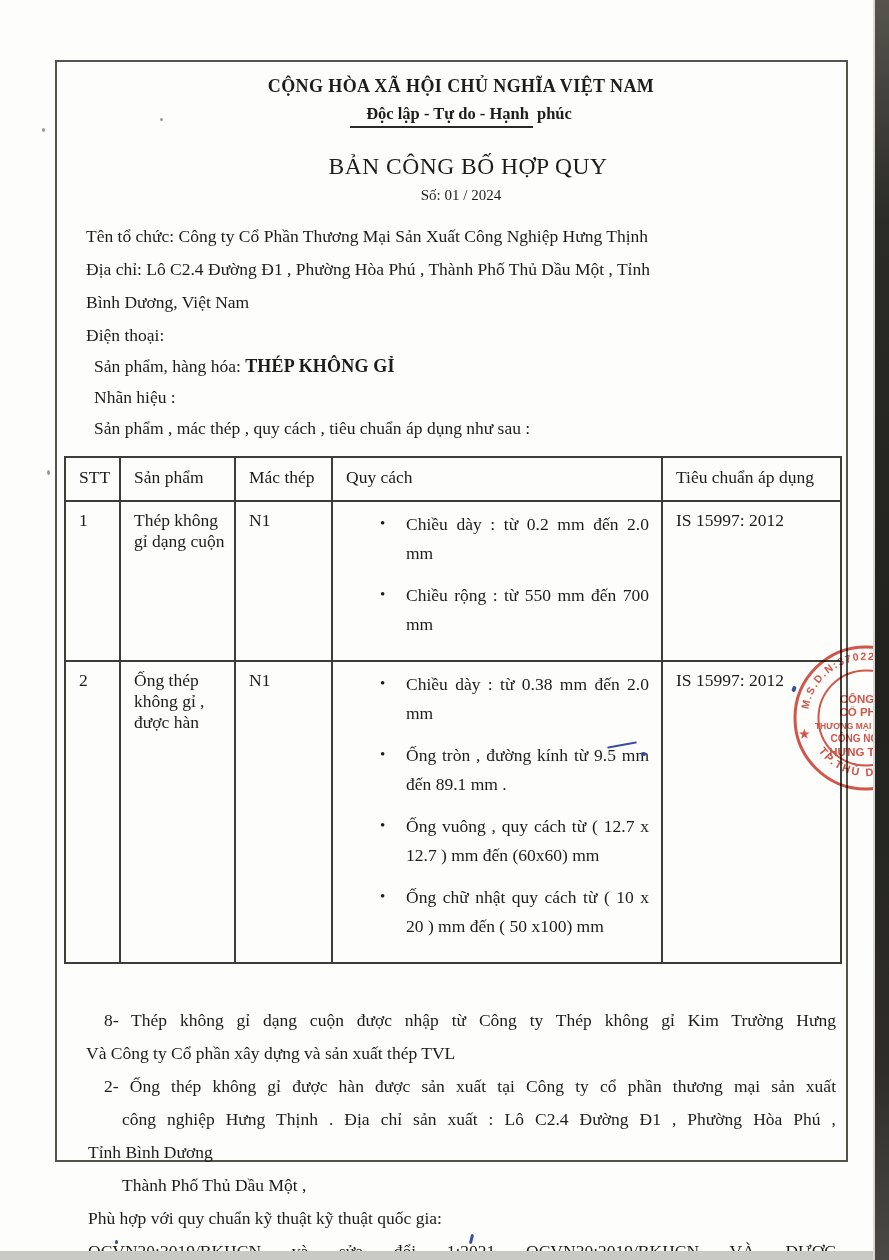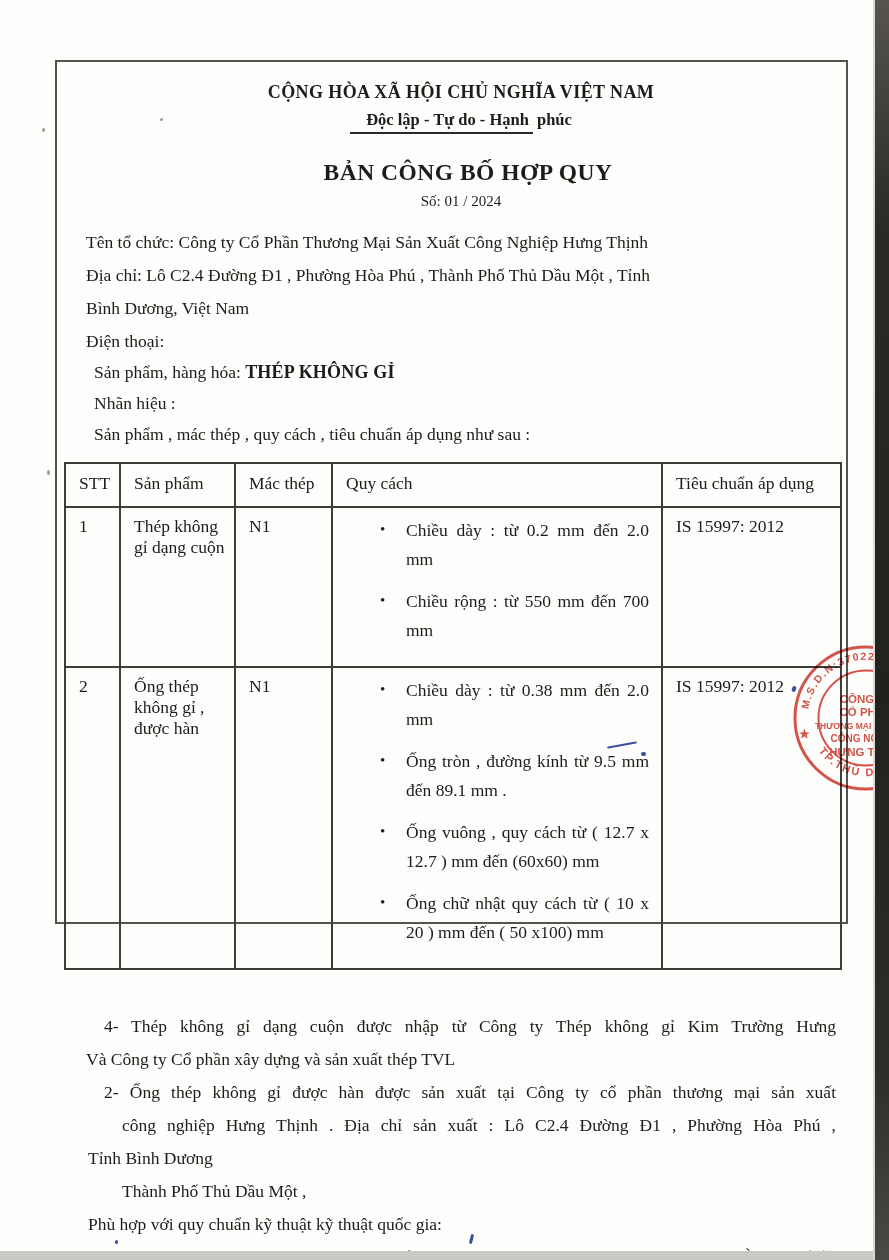--- a/index.html
+++ b/index.html
@@ -27,31 +27,31 @@
     background:#d8d8d4;
   }
   .scan-strip-bottom {
     position:absolute; left:0; top:1251px; width:889px; height:9px;
     background:#c9c9c6; z-index:25;
   }
   .speck { position:absolute; background:#9a9a94; border-radius:50%; z-index:1; }
 
   
   .doc-frame {
-    position:absolute; left:55px; top:60px; width:793px; height:864px;
+    position:absolute; left:55px; top:60px; width:793px; height:1102px;
     border:2px solid #55544c;
-    padding:18px 10px 0 29px;
+    padding:12px 10px 0 29px;
     z-index:2;
   }
 
   .center { text-align:center; }
   .nat-line1 { margin-top:2px; font-weight:bold; font-size:18px; letter-spacing:.4px; }
   .nat-line2 { margin-top:7px; font-weight:bold; font-size:16.5px; }
   .nat-line2 .ul { border-bottom:2px solid #2a2a28; padding:0 4px 3px 16px; }
-  .doc-title { margin-top:29px; margin-left:14px; font-weight:bold; font-size:23.5px; letter-spacing:.5px; }
+  .doc-title { margin-top:29px; margin-left:14px; font-weight:normal; font-size:23.5px; letter-spacing:.5px; }
   .doc-number { margin-top:7px; font-size:15px; }
 
   .body-text { font-size:17.5px; line-height:33px; }
   .org-block { margin-top:16px; }
   .indent-sm { padding-left:8px; }
   .trio { line-height:31px; }
   .trio-first { margin-top:-1px; }
   b.prod { font-size:18px; letter-spacing:.2px; }
 
   
@@ -167,21 +167,21 @@
           <div class="spec-item"><span class="bullet">•</span><span>Ống tròn , đường kính từ 9.5 mm đến 89.1 mm .</span></div>
           <div class="spec-item"><span class="bullet">•</span><span>Ống vuông , quy cách từ ( 12.7 x 12.7 ) mm đến (60x60) mm</span></div>
           <div class="spec-item"><span class="bullet">•</span><span>Ống chữ nhật quy cách từ ( 10 x 20 ) mm đến ( 50 x100) mm</span></div>
         </td>
         <td class="cell-std">IS 15997: 2012</td>
       </tr>
     </tbody>
       </table>
 
     <div class="notes">
-      <div class="just ind-18">4-  Thép không gỉ dạng cuộn được nhập từ Công ty Thép không gỉ Kim Trường Hưng</div>
+      <div class="just ind-18">8-  Thép không gỉ dạng cuộn được nhập từ Công ty Thép không gỉ Kim Trường Hưng</div>
       <div class="nline">Và Công ty Cổ phần xây dựng và sản xuất thép TVL</div>
       <div class="just ind-18">2-  Ống thép không gỉ được hàn được sản xuất tại Công ty cổ phần thương mại sản xuất</div>
       <div class="just ind-36">công nghiệp Hưng Thịnh . Địa chỉ sản xuất : Lô C2.4 Đường Đ1 , Phường Hòa Phú ,</div>
       <div class="nline ind-2">Tỉnh Bình Dương</div>
       <div class="nline ind-36">Thành Phố Thủ Dầu Một ,</div>
       <div class="nline ind-2">Phù hợp với quy chuẩn kỹ thuật kỹ thuật quốc gia:</div>
       <div class="just ind-2">QCVN20:2019/BKHCN và sửa đổi 1:2021 QCVN20:2019/BKHCN VÀ ĐƯỢC</div>
 
     </div>
 

